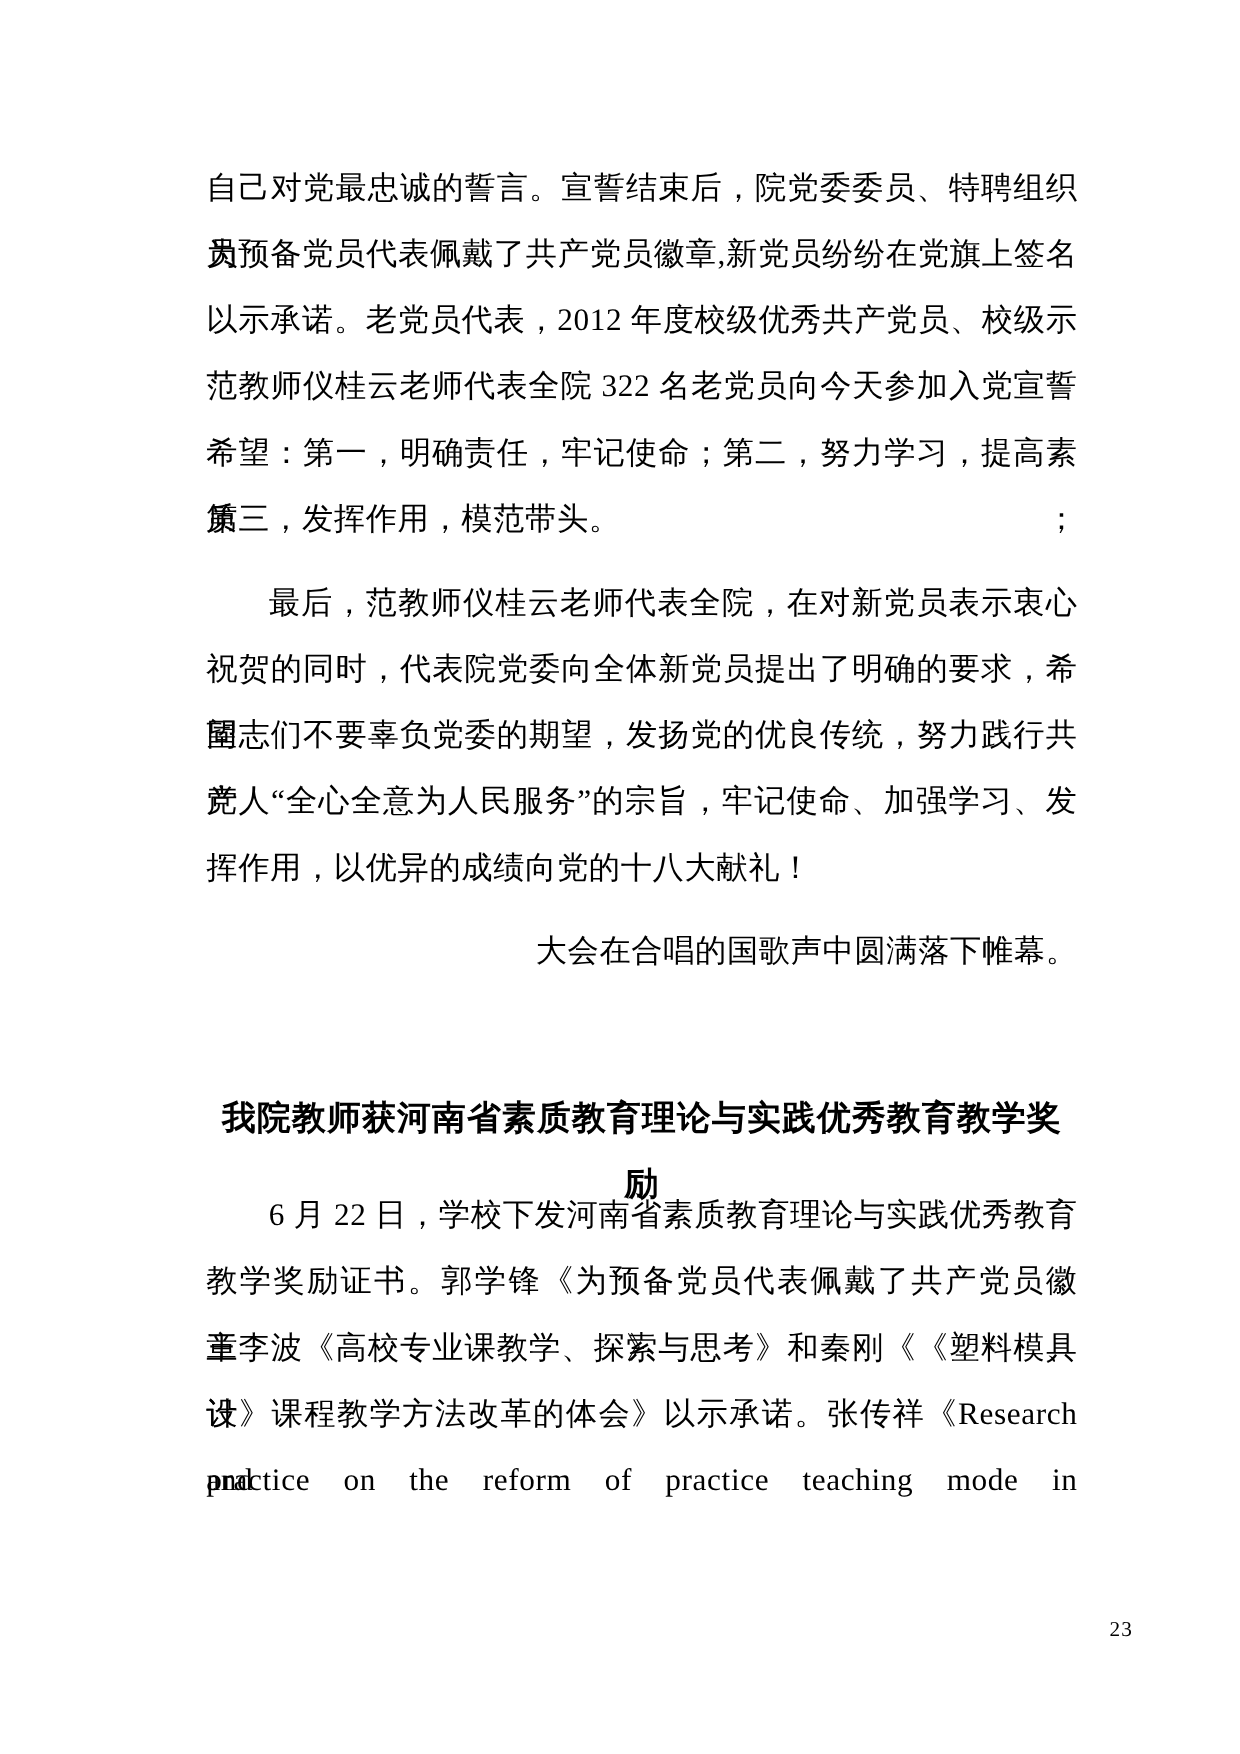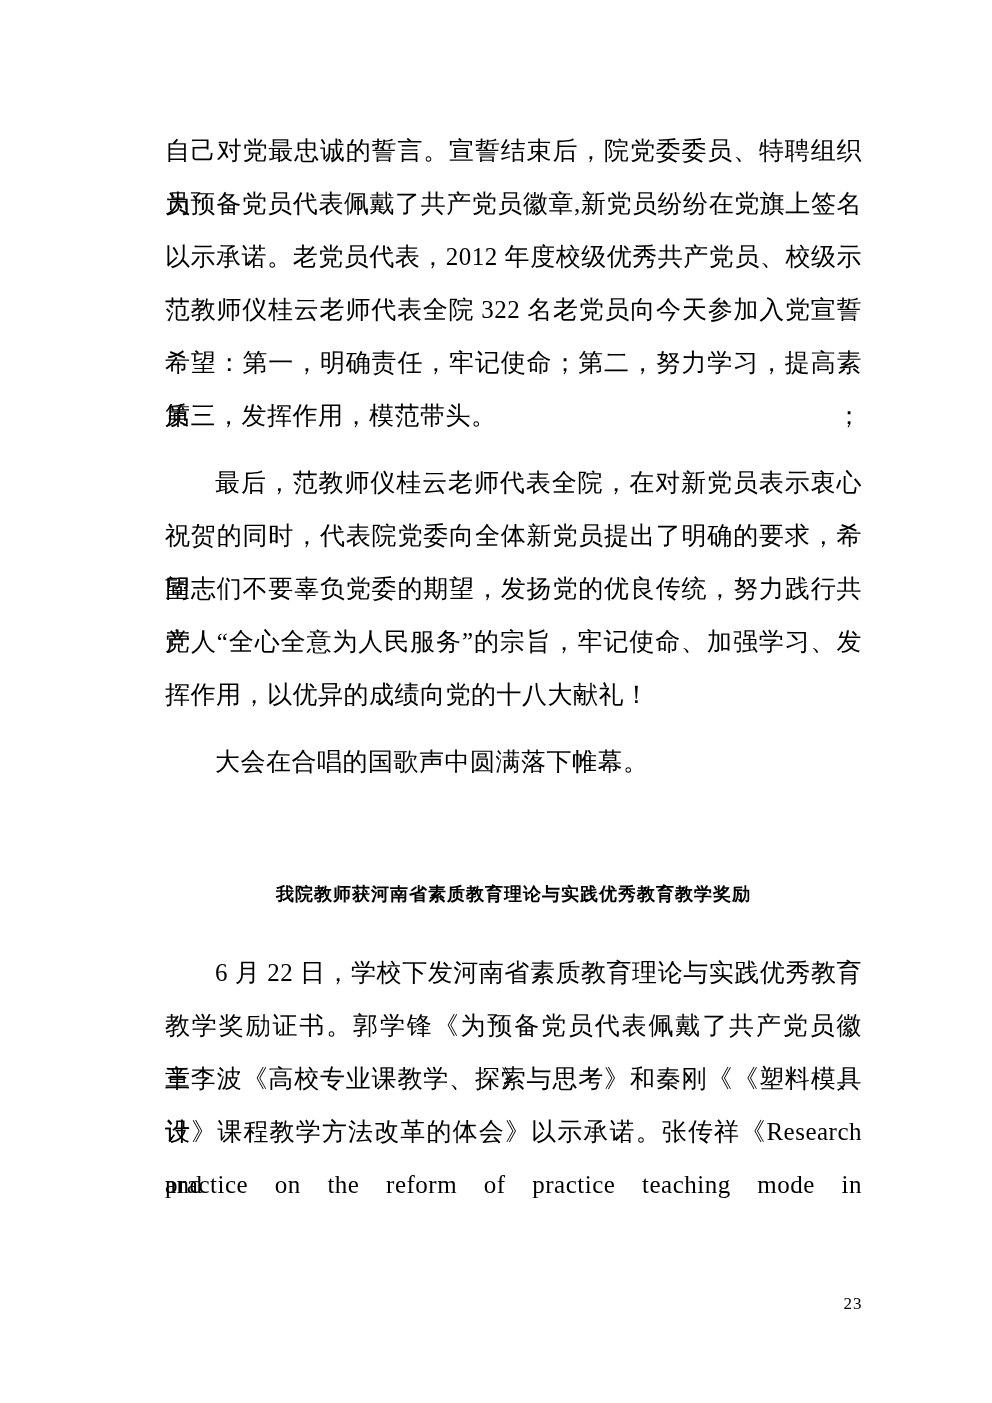--- a/index.html
+++ b/index.html
@@ -39,30 +39,31 @@
     height: 53px;
     text-align: left;
     letter-spacing: 0.5px;
   }
   .line.fill {
     text-align: justify;
     text-align-last: justify;
   }
   .line.indent {
     text-indent: 50px;
+    text-align: right;
   }
   .heading .line {
     font-weight: bold;
     text-align: center;
-    font-size: 18px;
+    font-size: 27px;
     letter-spacing: 1px;
   }
   .page-number {
     position: absolute;
-    left: 816px;
+    left: 860px;
     top: 1292px;
     width: 40px;
     font-size: 17px;
     line-height: 24px;
     text-align: center;
     letter-spacing: 1px;
   }
 </style>
 </head>
 <body>

